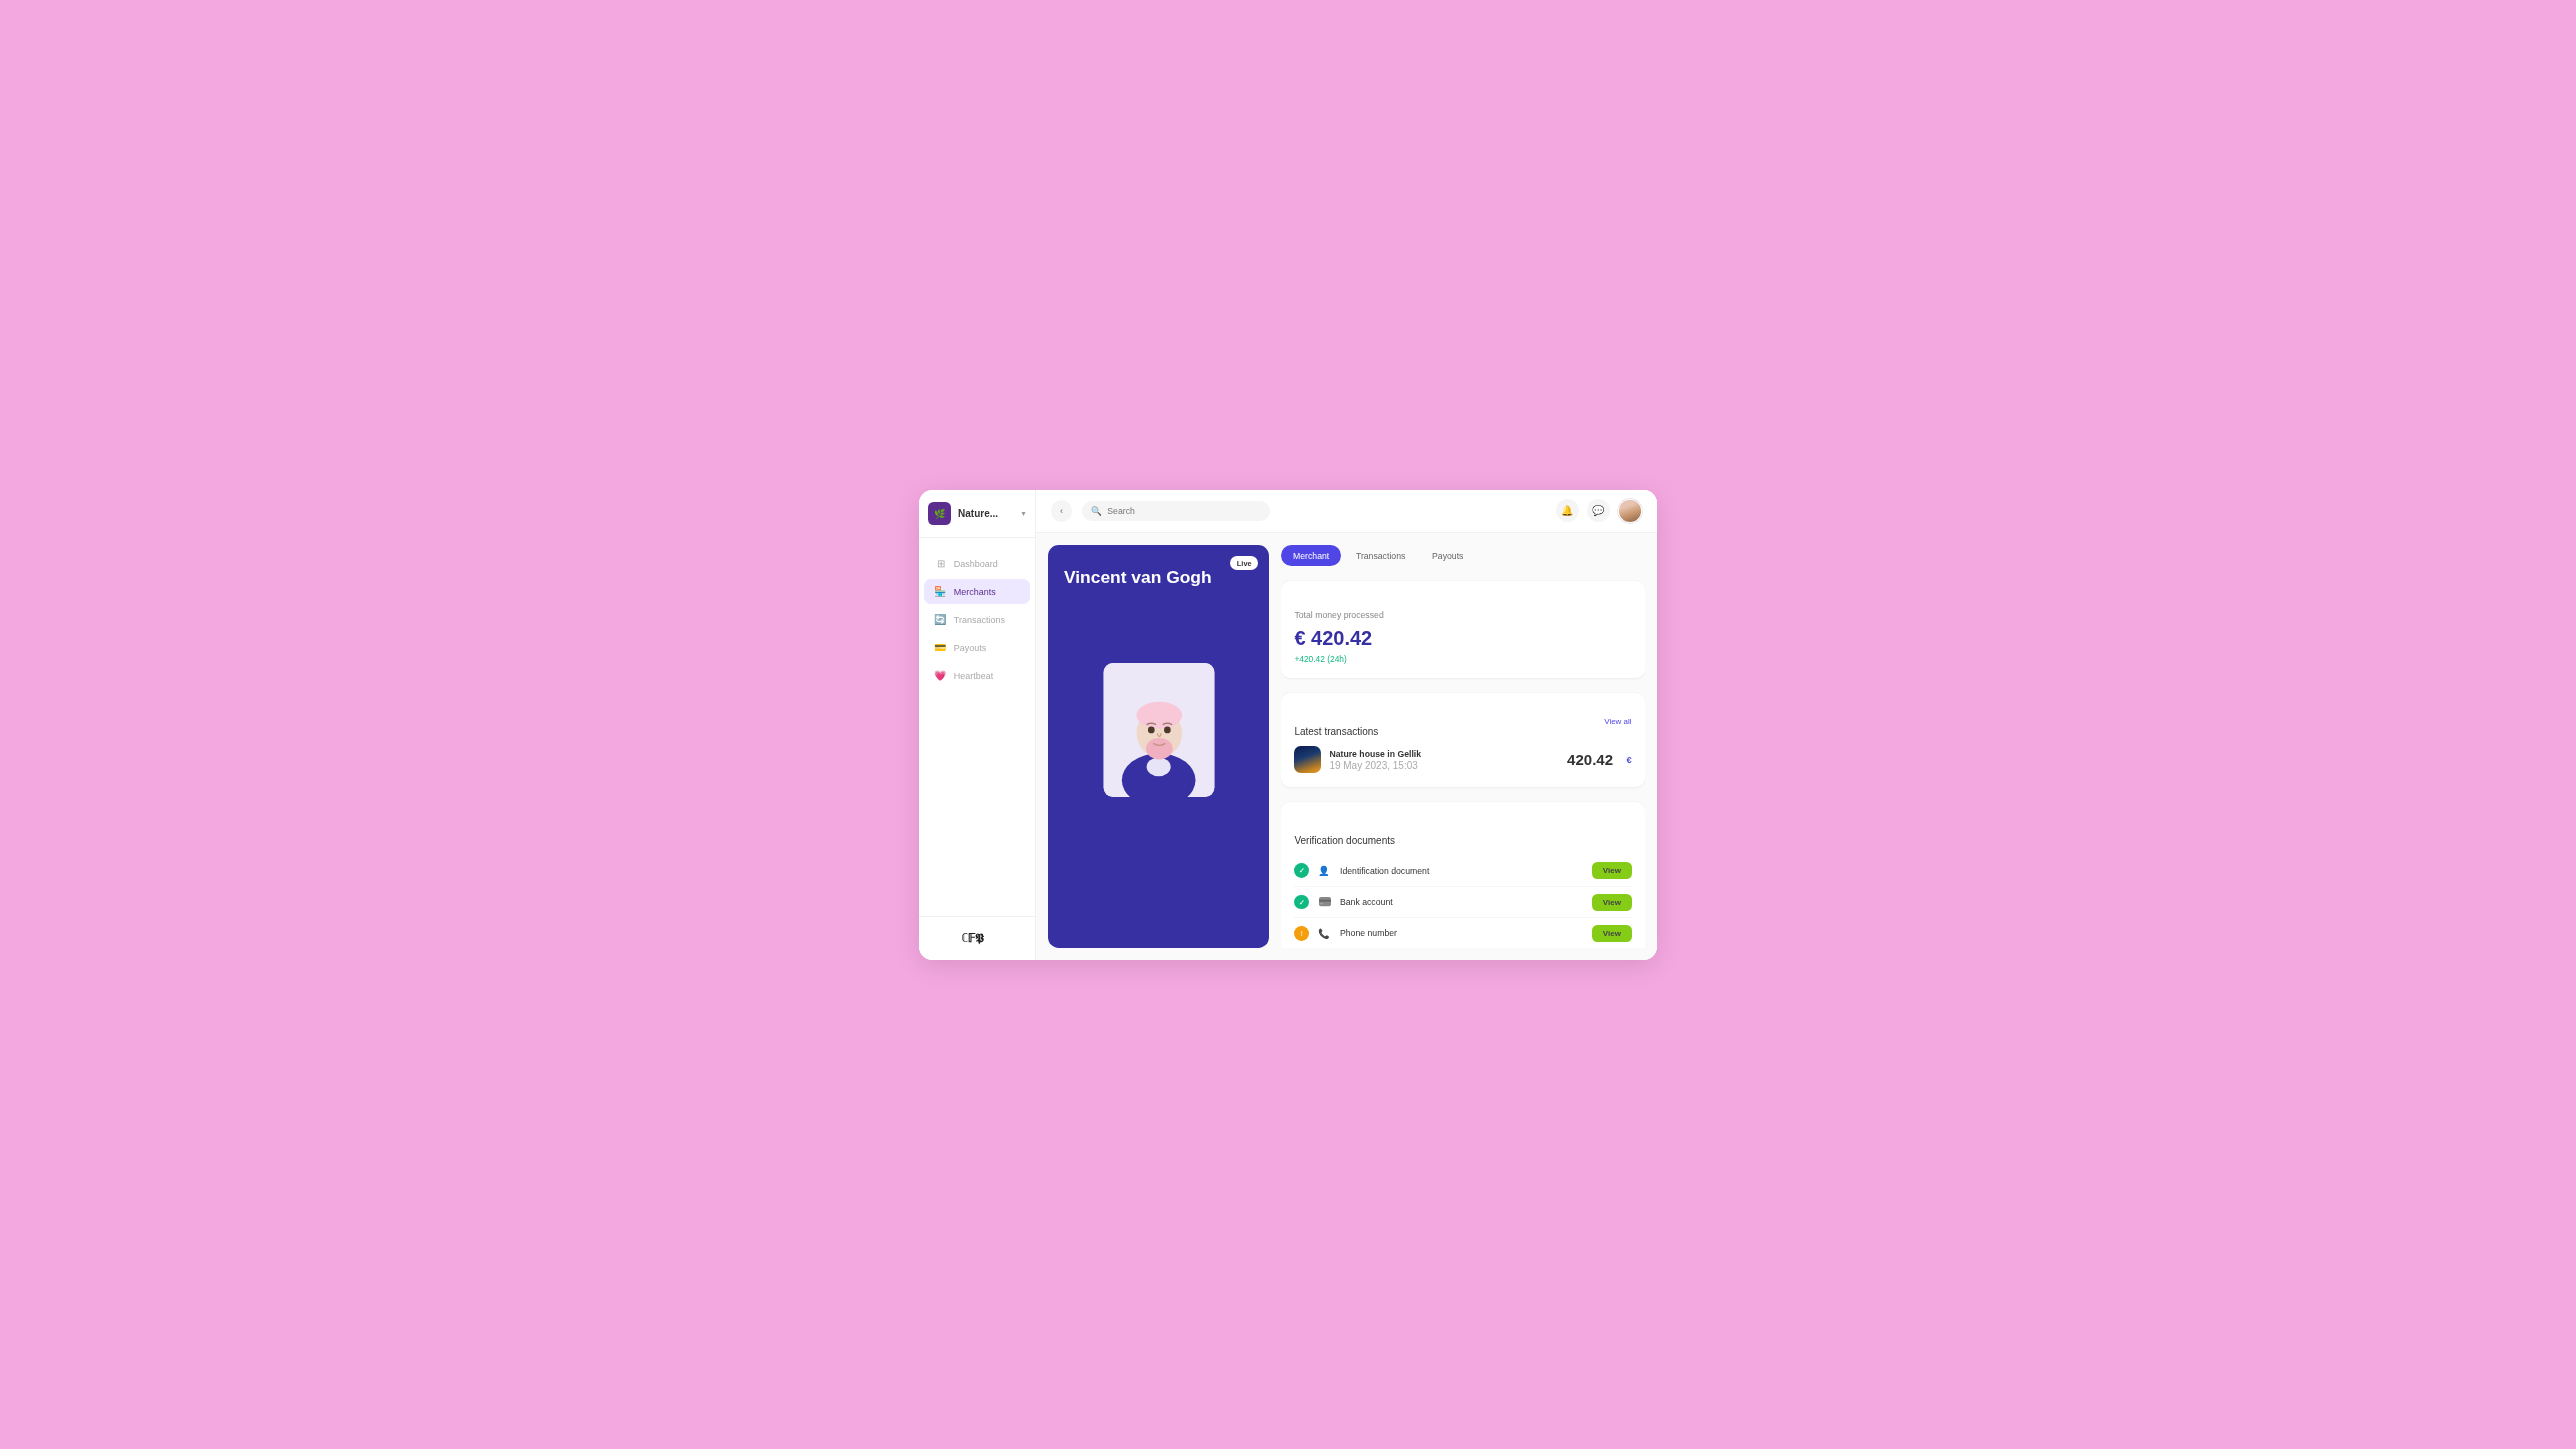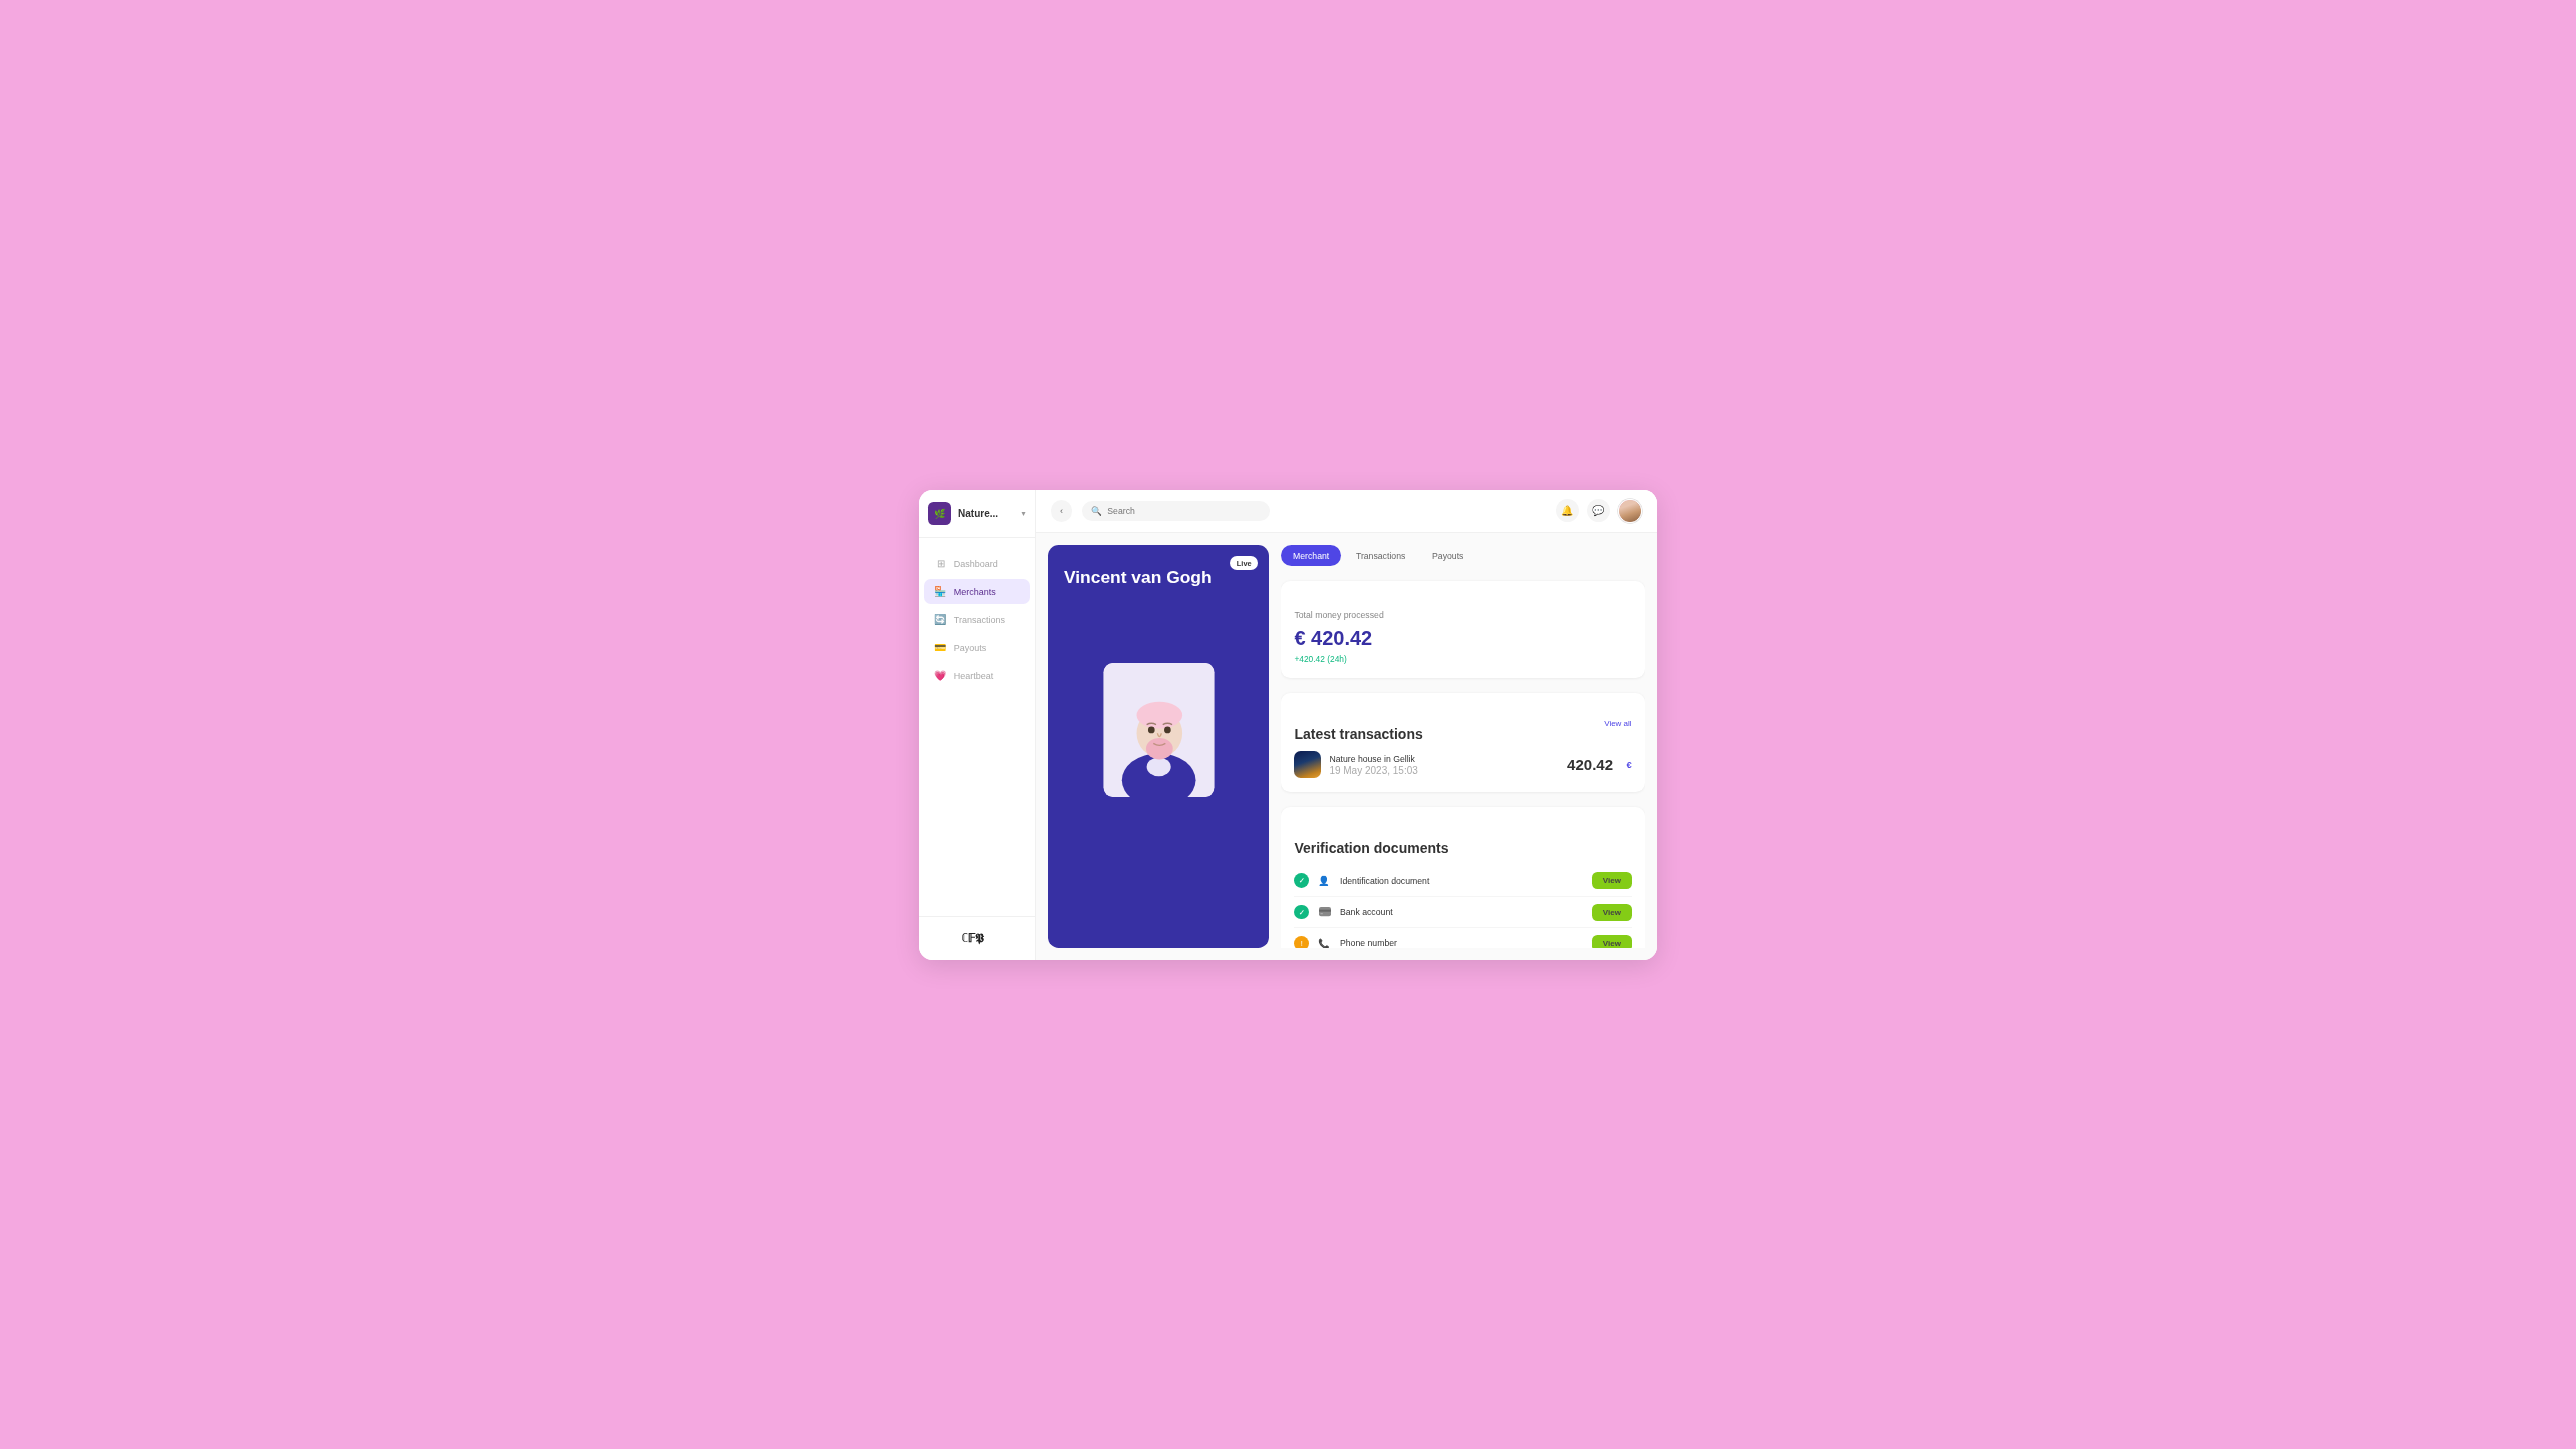--- a/index.html
+++ b/index.html
@@ -300,22 +300,22 @@
       font-weight: 500;
     }
     
     .section-header {
       display: flex;
       align-items: center;
       justify-content: space-between;
       margin-bottom: 9.4px;
     }
     .section-title {
-      font-size: 14px;
-      font-weight: 700;
+      font-size: 10px;
+      font-weight: 400;
       color: #333;
       margin-top: 20px;
     }
     .view-all-link {
       font-size: 8px;
       color: #4f46e5;
       cursor: pointer;
       font-weight: 500;
       background: none;
       border: none;
@@ -334,21 +334,21 @@
       background: linear-gradient(135deg, #1a1a4e, #c8860a);
     }
     .thumb-img {
       width: 100%;
       height: 100%;
       background: linear-gradient(160deg, #0a1a4e 0%, #1a3a6e 40%, #c08020 80%, #e8a030 100%);
     }
     .transaction-info { flex: 1; }
     .transaction-name {
       font-size: 8.7px;
-      font-weight: 400;
+      font-weight: 700;
       color: #333;
     }
     .transaction-date {
       font-size: 10px;
       color: #aaa;
       margin-top: 1.3px;
     }
     .transaction-amount {
       font-size: 15px;
       font-weight: 600;

